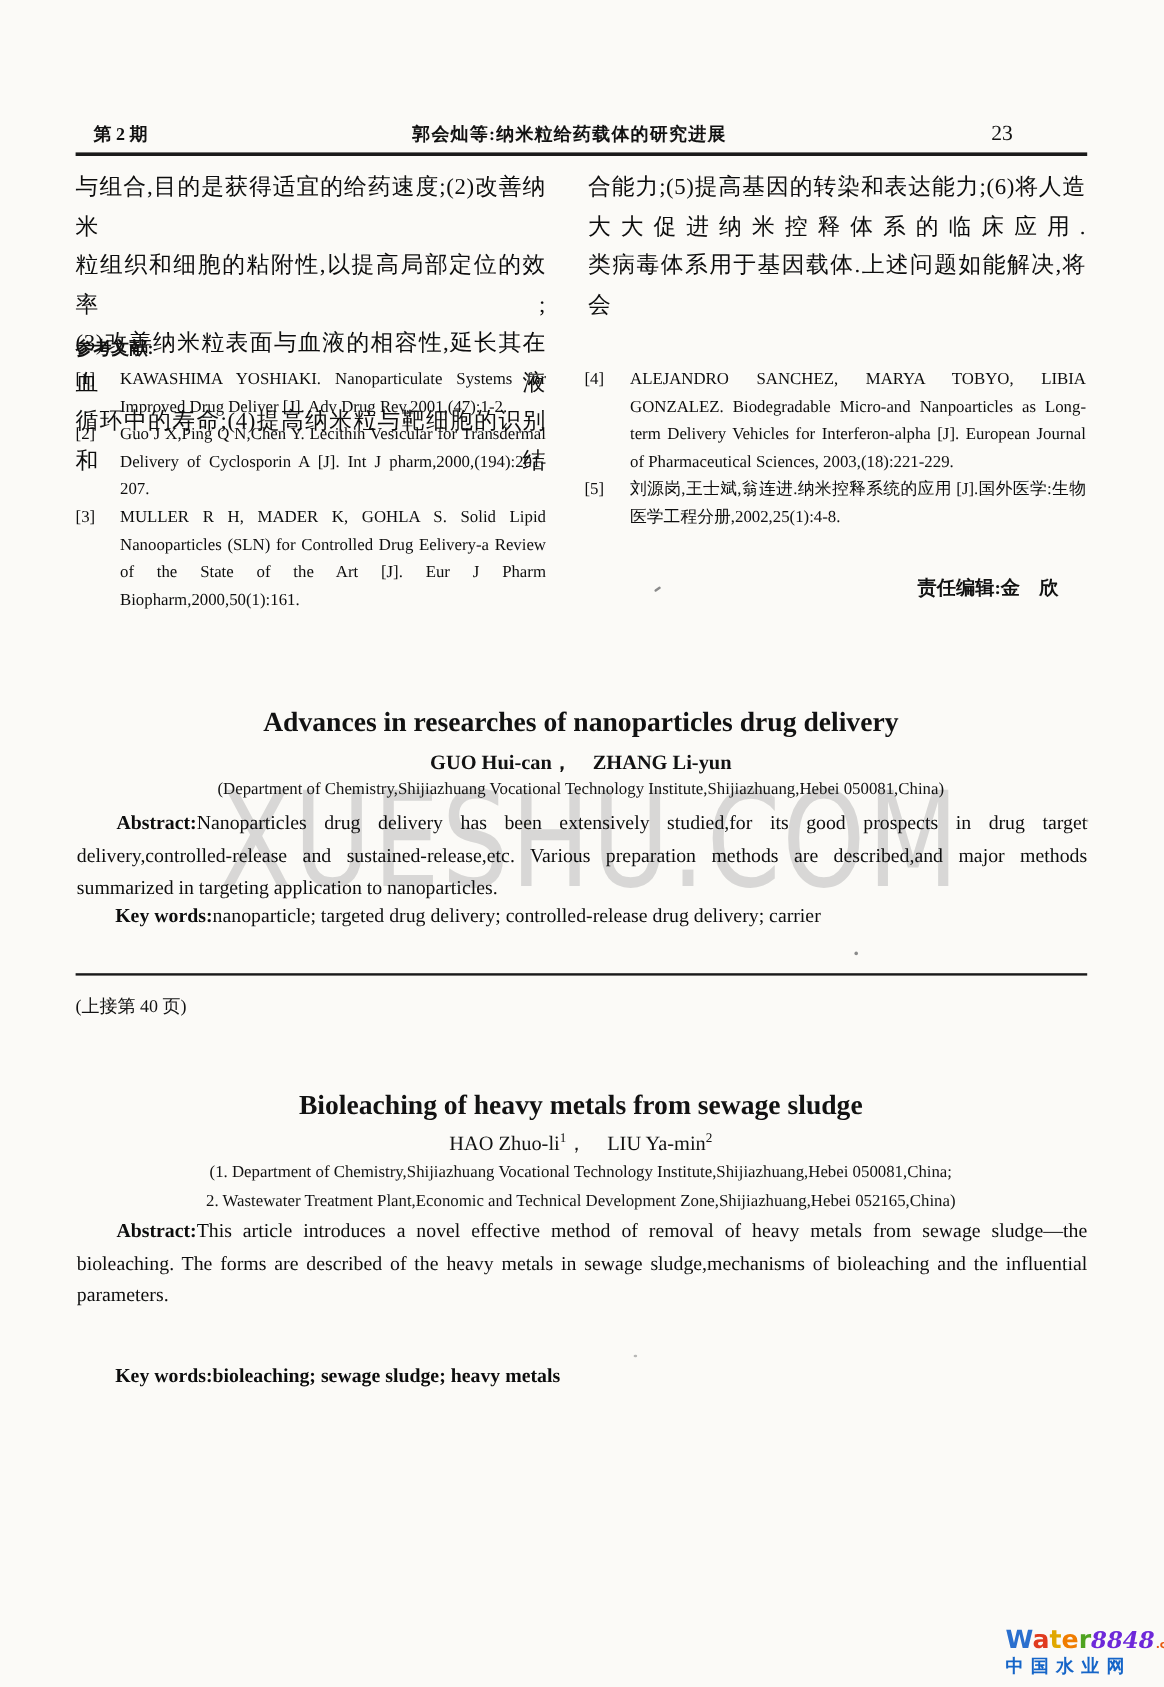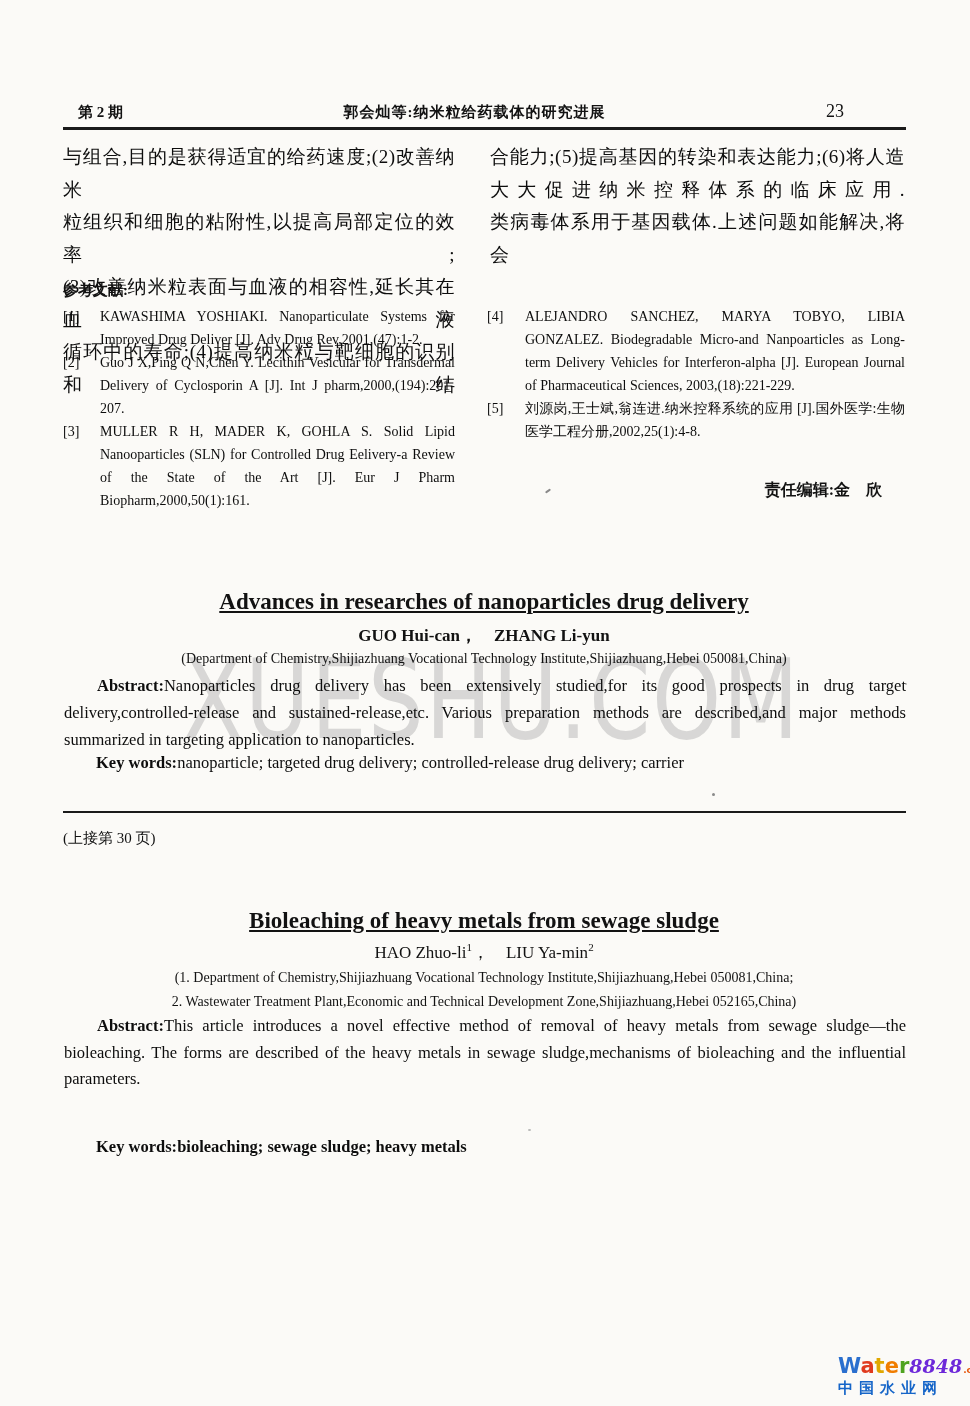--- a/index.html
+++ b/index.html
@@ -40,21 +40,21 @@
   .refs.right{left:487px;width:418px;}
   .ref{
     position:relative;padding-left:37px;font-size:14px;line-height:23px;
     text-align:justify;color:#0d0d0d;
   }
   .refs.right .ref{padding-left:38px;}
   .ref .ref-id{position:absolute;left:0;top:0;}
   
   .editor-note{position:absolute;right:88px;top:480px;font-size:16px;font-weight:bold;white-space:pre-wrap;z-index:1;}
   
-  .art-title{position:absolute;left:63px;width:842px;text-align:center;font-weight:bold;z-index:1;text-decoration:underline;}
+  .art-title{position:absolute;left:63px;width:842px;text-align:center;font-weight:bold;z-index:1;}
   .t1{top:589px;font-size:23px;}
   .t2{top:908px;font-size:23px;}
   .art-authors{position:absolute;left:63px;width:842px;text-align:center;font-size:17px;white-space:pre-wrap;z-index:1;}
   .au1{top:624px;font-weight:bold;}
   .au2{top:941px;}
   .art-authors sup{font-size:11px;}
   .art-affil{position:absolute;left:63px;width:842px;text-align:center;font-size:14px;z-index:1;}
   .af1{top:651px;}
   .af2a{top:970px;}
   .af2b{top:994px;}
@@ -146,21 +146,21 @@
 
   <div class="editor-note">责任编辑:金　欣</div>
 
   <div class="art-title t1">Advances in researches of nanoparticles drug delivery</div>
   <div class="art-authors au1">GUO Hui-can，　ZHANG Li-yun</div>
   <div class="art-affil af1">(Department of Chemistry,Shijiazhuang Vocational Technology Institute,Shijiazhuang,Hebei 050081,China)</div>
   <p class="art-abstract ab1"><b>Abstract:</b><span>Nanoparticles drug delivery has been extensively studied,for its good prospects in drug target delivery,controlled-release and sustained-release,etc. Various preparation methods are described,and major methods summarized in targeting application to nanoparticles.</span></p>
   <p class="art-keywords kw1"><b>Key words:</b><span>nanoparticle; targeted drug delivery; controlled-release drug delivery; carrier</span></p>
 
   <div class="divider"></div>
-  <div class="continuation">(上接第 30 页)</div>
+  <div class="continuation">(上接第 40 页)</div>
 
   <div class="art-title t2">Bioleaching of heavy metals from sewage sludge</div>
   <div class="art-authors au2"><span>HAO Zhuo-li</span><sup>1</sup><span>，　</span><span>LIU Ya-min</span><sup>2</sup></div>
   <div class="art-affil af2a">(1. Department of Chemistry,Shijiazhuang Vocational Technology Institute,Shijiazhuang,Hebei 050081,China;</div>
   <div class="art-affil af2b">2. Wastewater Treatment Plant,Economic and Technical Development Zone,Shijiazhuang,Hebei 052165,China)</div>
   <p class="art-abstract ab2"><b>Abstract:</b><span>This article introduces a novel effective method of removal of heavy metals from sewage sludge—the bioleaching. The forms are described of the heavy metals in sewage sludge,mechanisms of bioleaching and the influential parameters.</span></p>
   <p class="art-keywords kw2"><b>Key words:</b><span>bioleaching; sewage sludge; heavy metals</span></p>
 
   <div class="speck sp1"></div>
   <div class="speck sp2"></div>

